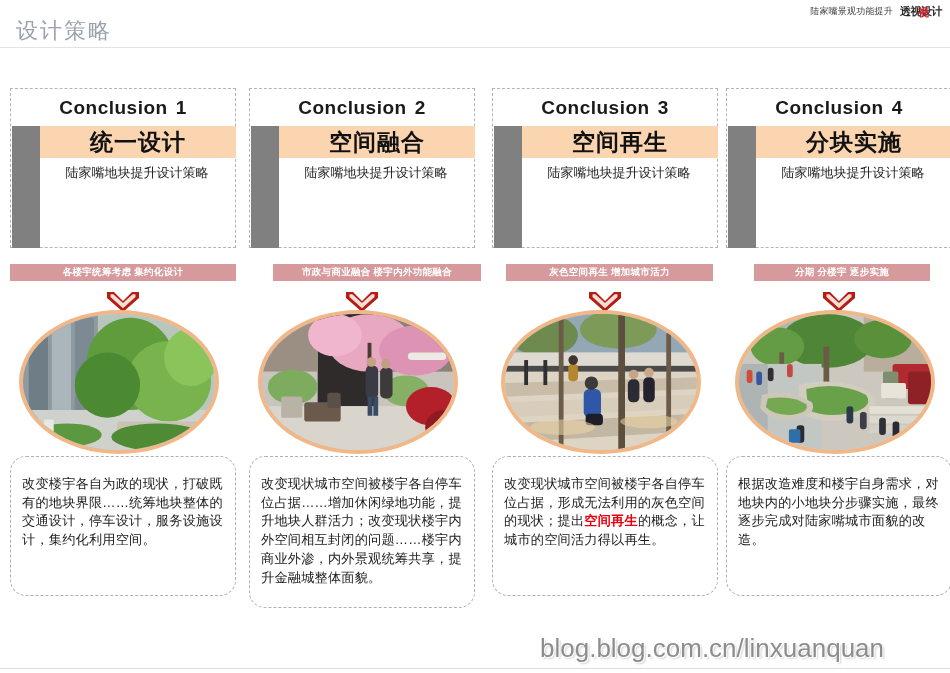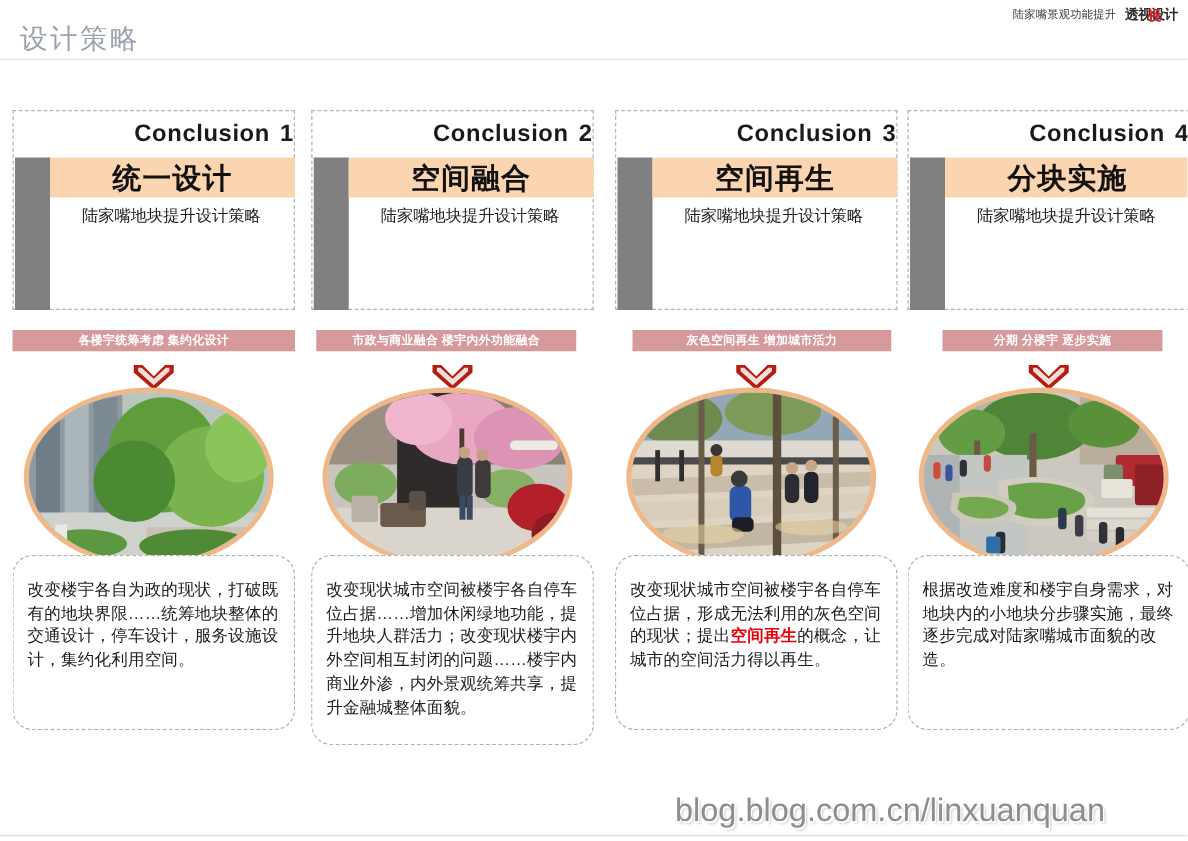--- a/index.html
+++ b/index.html
@@ -73,21 +73,21 @@
   .col4 { left: 726px; }
 
   
   .card {
     position: relative;
     height: 160px;
     border: 1px dashed #b4b4b4;
     background: #ffffff;
   }
   .card-heading {
-    text-align: right;
+    text-align: center;
     font-size: 19px;
     font-weight: bold;
     color: #1a1a1a;
     letter-spacing: 0.5px;
     padding-top: 9px;
     line-height: 1;
   }
   .card-heading .cnum { margin-left: 8px; }
 
   .card-body {
@@ -135,21 +135,21 @@
     display: flex;
     align-items: center;
     justify-content: center;
     color: #ffffff;
     font-size: 9.5px;
     font-weight: bold;
     letter-spacing: 0.3px;
     white-space: nowrap;
   }
   .badge.b1 { width: 226px; margin-left: 0; }
-  .badge.b2 { width: 208px; margin-left: 4px; }
+  .badge.b2 { width: 208px; margin-left: 24px; }
   .badge.b3 { width: 207px; margin-left: 14px; }
   .badge.b4 { width: 176px; margin-left: 28px; }
 
   
   .chev-wrap {
     position: absolute;
     width: 226px;
     top: 203px;
     display: flex;
     justify-content: center;
@@ -168,21 +168,21 @@
     border-radius: 50%;
     border: 4px solid #f0b788;
     overflow: hidden;
     background: #cfd6d1;
   }
   .circle .photo { position: absolute; inset: 0; }
 
   
   .note {
     position: absolute;
-    top: 356px;
+    top: 368px;
     left: 0px;
     width: 226px;
     min-height: 140px;
     border: 1px dashed #b0b0b0;
     border-radius: 16px;
     background: #ffffff;
     padding: 18px 11px 12px 11px;
     font-size: 13.2px;
     line-height: 1.42;
     color: #1b1b1b;

